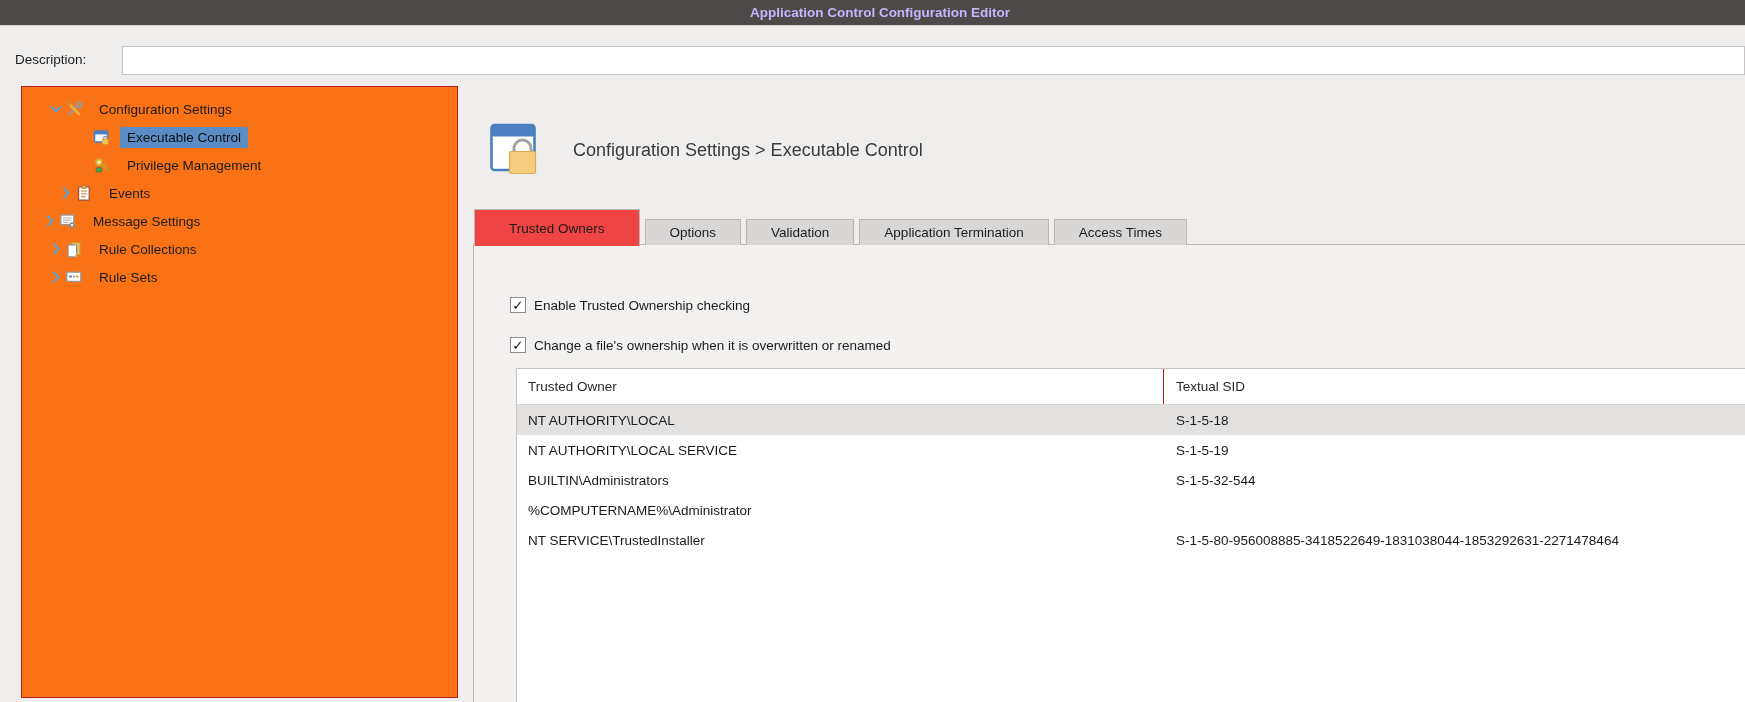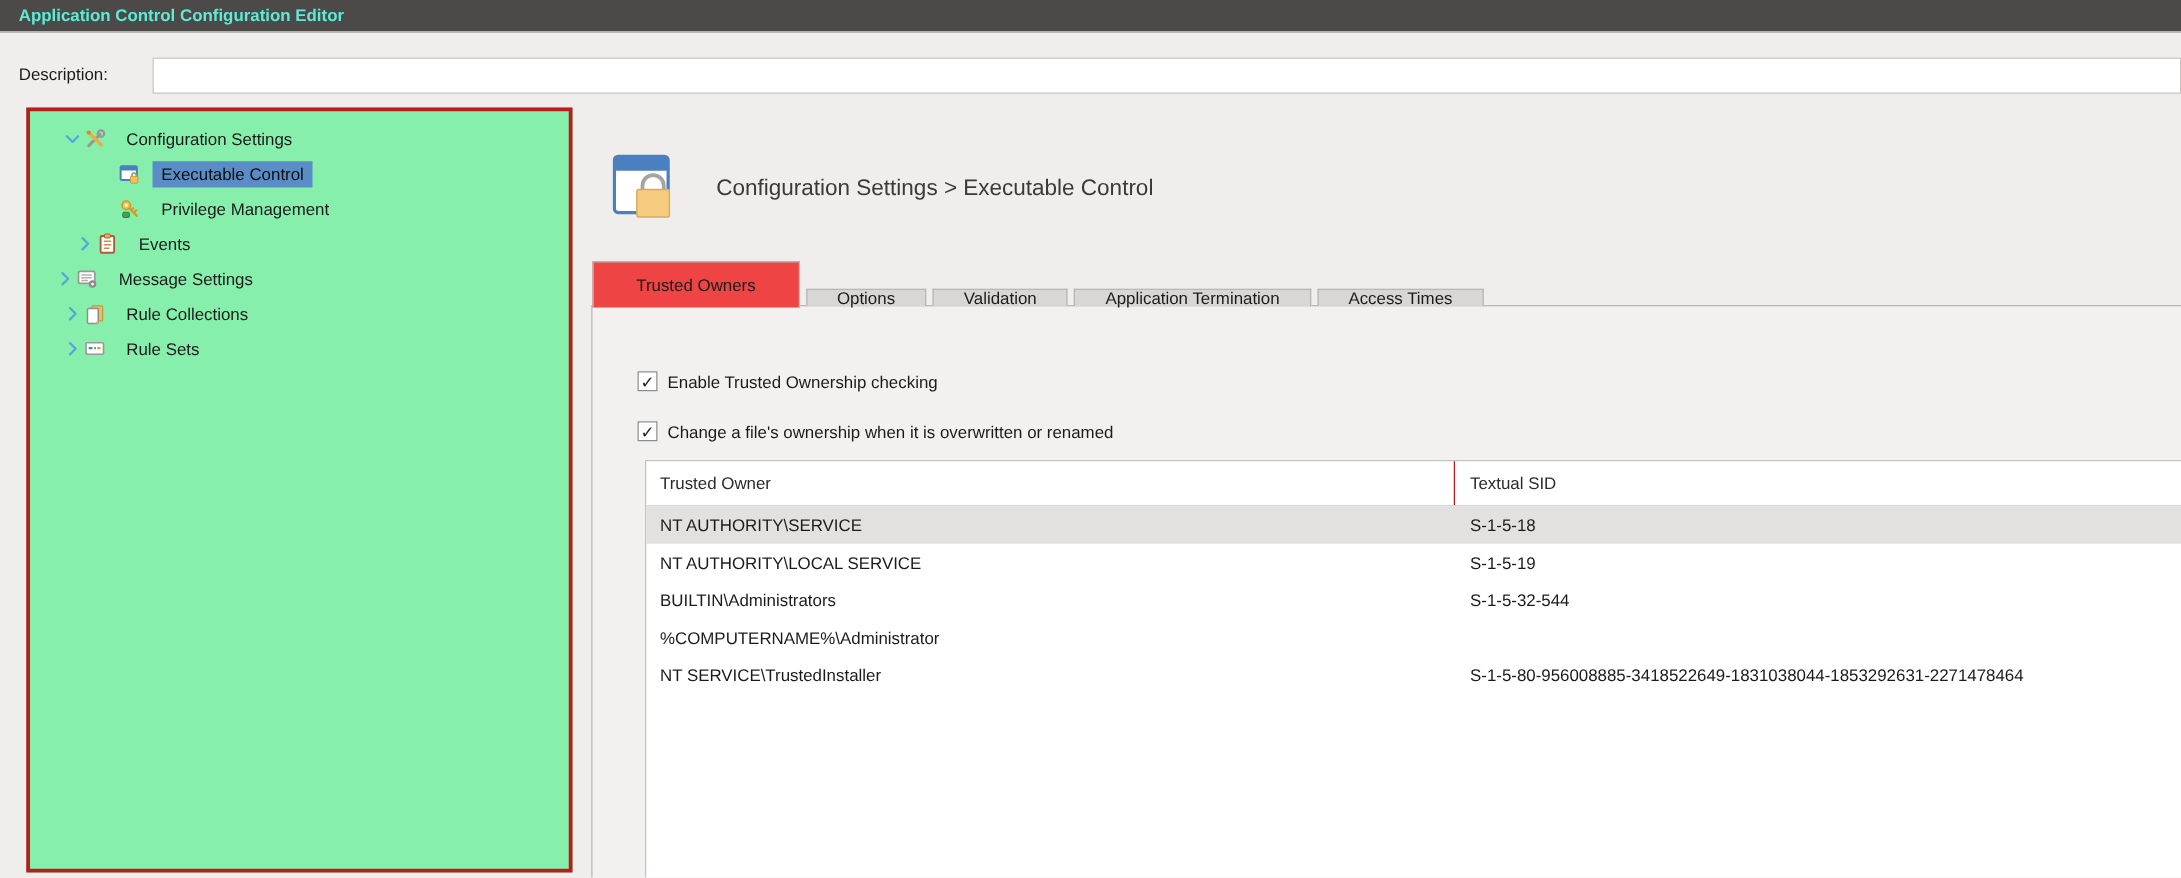--- a/index.html
+++ b/index.html
@@ -8,38 +8,39 @@
     position:relative;
     background:#efeeec;
     font-family:"Liberation Sans", sans-serif;
     font-size:13.5px;
     color:#1b1b1b;
   }
 
   
   .titlebar {
     position:absolute; left:0; top:0; width:100%; height:26px;
-    background:#4b4a48; color:#5eead4;
+    background:#4b4a48; color:#c4b5fd;
     font-weight:bold; font-size:13.5px; line-height:26px;
     padding-left:15px;
     border-bottom:1px solid #d8d6d4;
+    text-align:center;
   }
 
   
   .desc-label { position:absolute; left:15px; top:52px; }
   .desc-input {
     position:absolute; left:122px; top:46px; width:calc(100% - 122px); height:29px;
     background:#ffffff; border:1px solid #c6c4c2; outline:none;
     font-family:"Liberation Sans", sans-serif; font-size:13px; padding:0 6px;
   }
 
   
   .tree-panel {
     position:absolute; left:21px; top:86px; width:437px; height:612px;
-    background:#86efac; border:3px solid #b91c1c;
+    background:#f97316; border:1px solid #b91c1c;
     padding-top:8px;
   }
   .tree-row { height:28px; display:flex; align-items:center; }
   .tree-row.lvl1 { padding-left:26px; }
   .tree-row.lvl2 { padding-left:54px; }
   .chev-slot { width:17px; height:16px; flex:0 0 17px; display:flex; align-items:center; }
   .tree-icon { width:18px; height:18px; flex:0 0 18px; margin-right:9px; }
   .tree-label { padding:3px 7px; white-space:nowrap; }
   .tree-label.selected { background:#5a8dc6; color:#0d0d0d; }
 
@@ -49,21 +50,21 @@
     position:absolute; left:573px; top:140px;
     font-size:18px; color:#3a3a3a;
   }
 
   
   .tabstrip {
     position:absolute; left:474px; top:208px; height:37px;
     display:flex; align-items:flex-end; z-index:2;
   }
   .tab {
-    height:14px; background:#d9d7d5;
+    height:26px; background:#d9d7d5;
     border:1px solid #b9b7b5; border-bottom:none;
     display:flex; align-items:center; justify-content:center;
     padding:0 24px; margin-right:5px; white-space:nowrap;
     font-size:13.5px; color:#1b1b1b; cursor:default;
   }
   .tab.active {
     height:37px; background:#ef4444; margin-bottom:-1px;
     padding:0 34px;
   }
   .tabpage {
@@ -275,21 +276,21 @@
   <span>Change a file's ownership when it is overwritten or renamed</span>
 </div>
 
 <div class="to-table">
   <div class="to-header">
     <div class="col1">Trusted Owner</div>
     <div class="col2">Textual SID</div>
   </div>
 
   <div class="to-row selected">
-    <div class="col1">NT AUTHORITY\SERVICE</div>
+    <div class="col1">NT AUTHORITY\LOCAL</div>
     <div class="col2">S-1-5-18</div>
   </div>
   <div class="to-row">
     <div class="col1">NT AUTHORITY\LOCAL SERVICE</div>
     <div class="col2">S-1-5-19</div>
   </div>
   <div class="to-row">
     <div class="col1">BUILTIN\Administrators</div>
     <div class="col2">S-1-5-32-544</div>
   </div>

